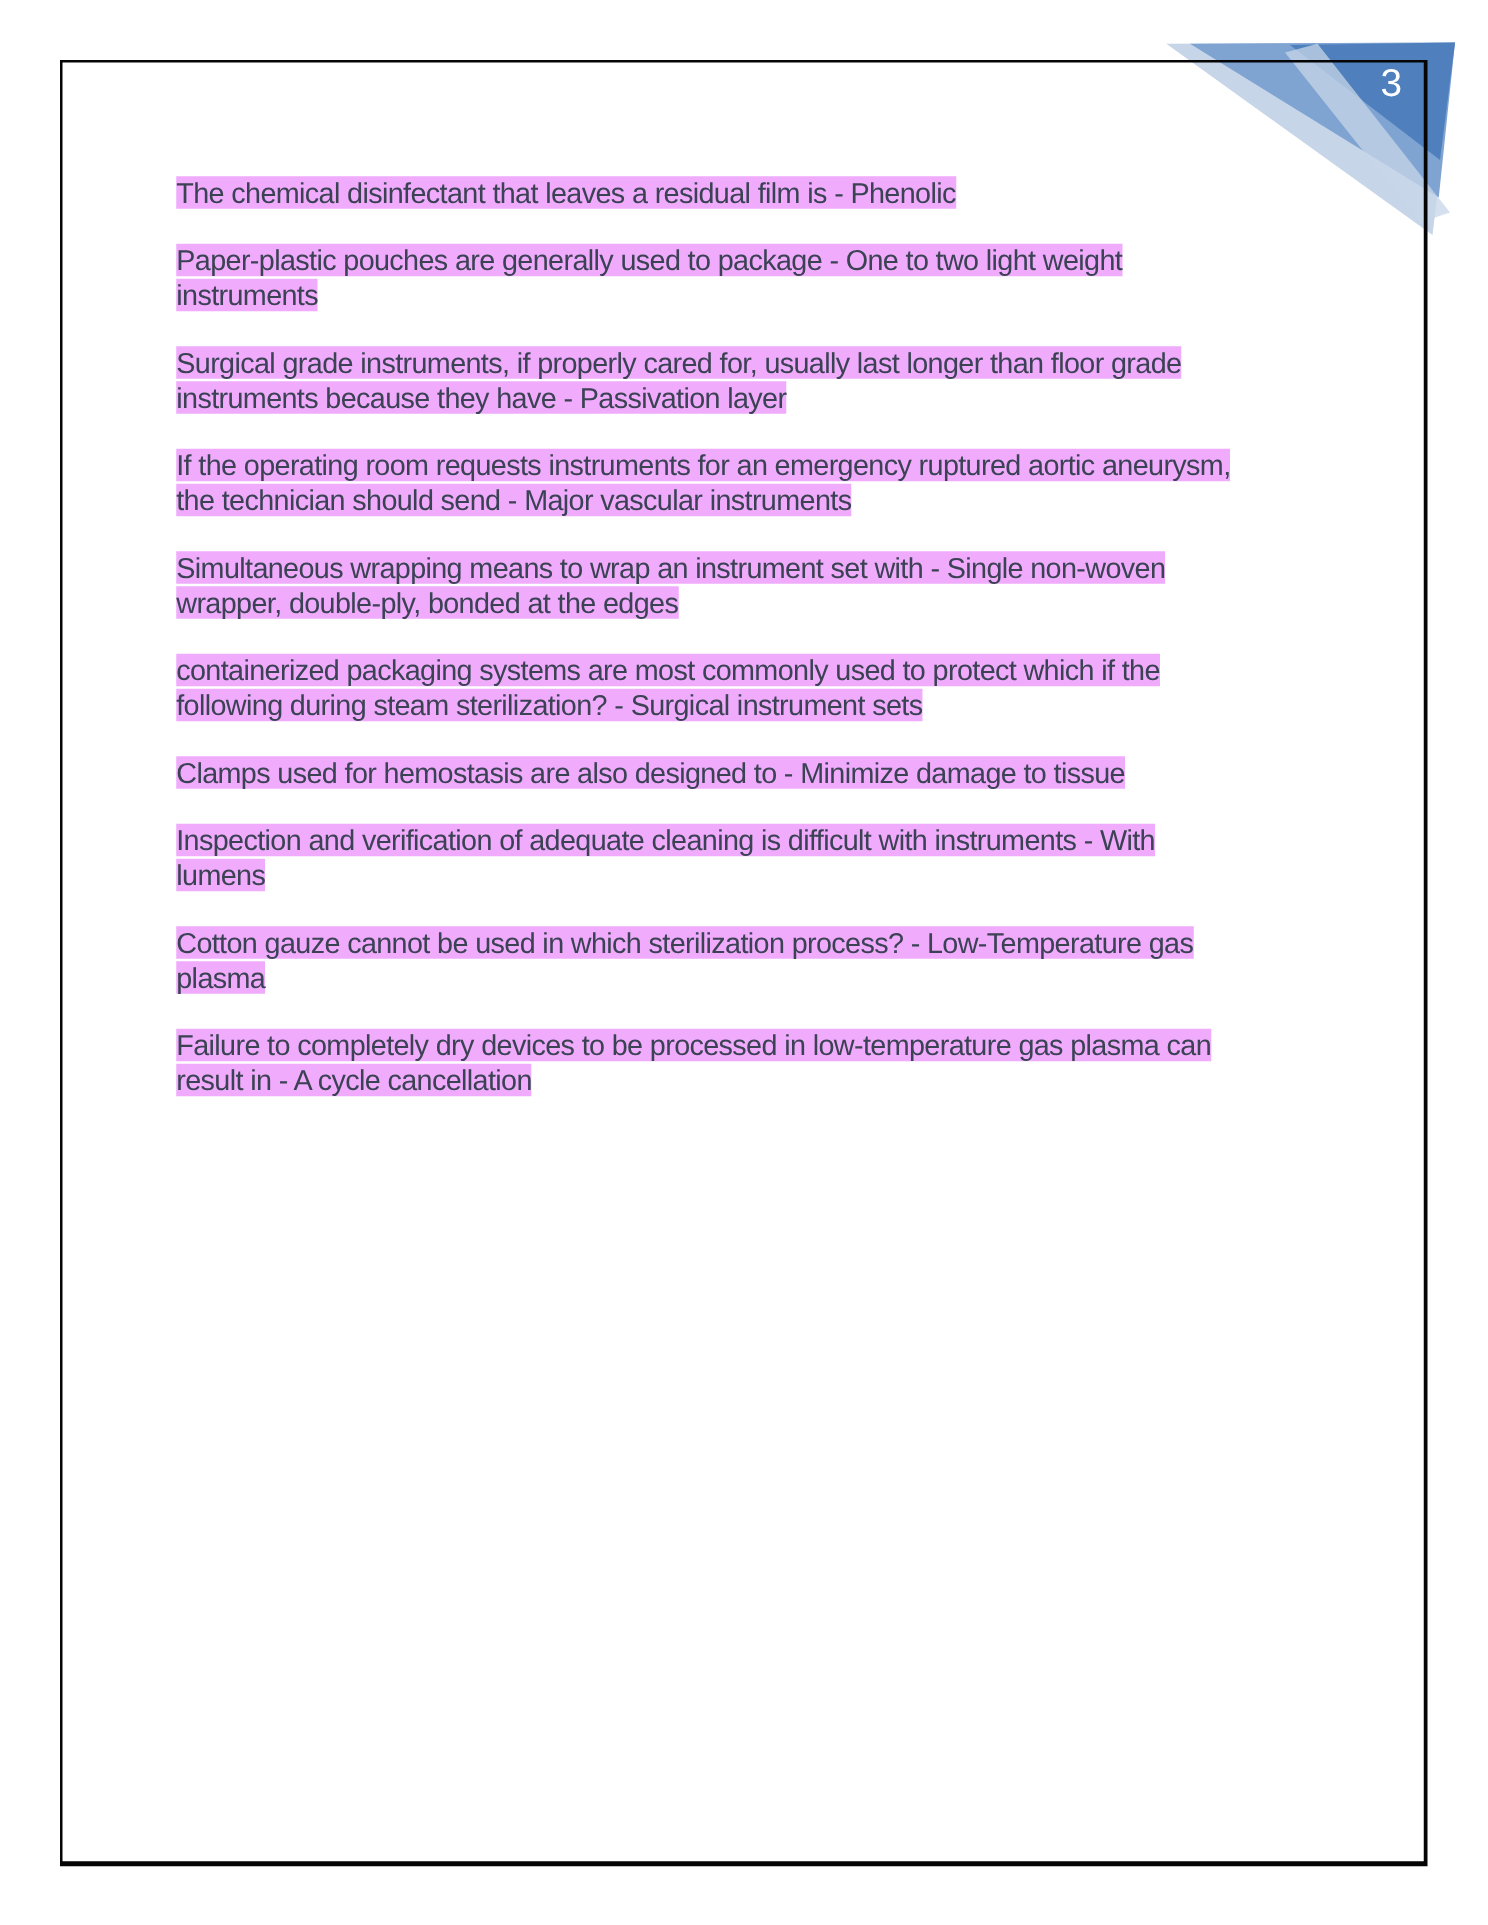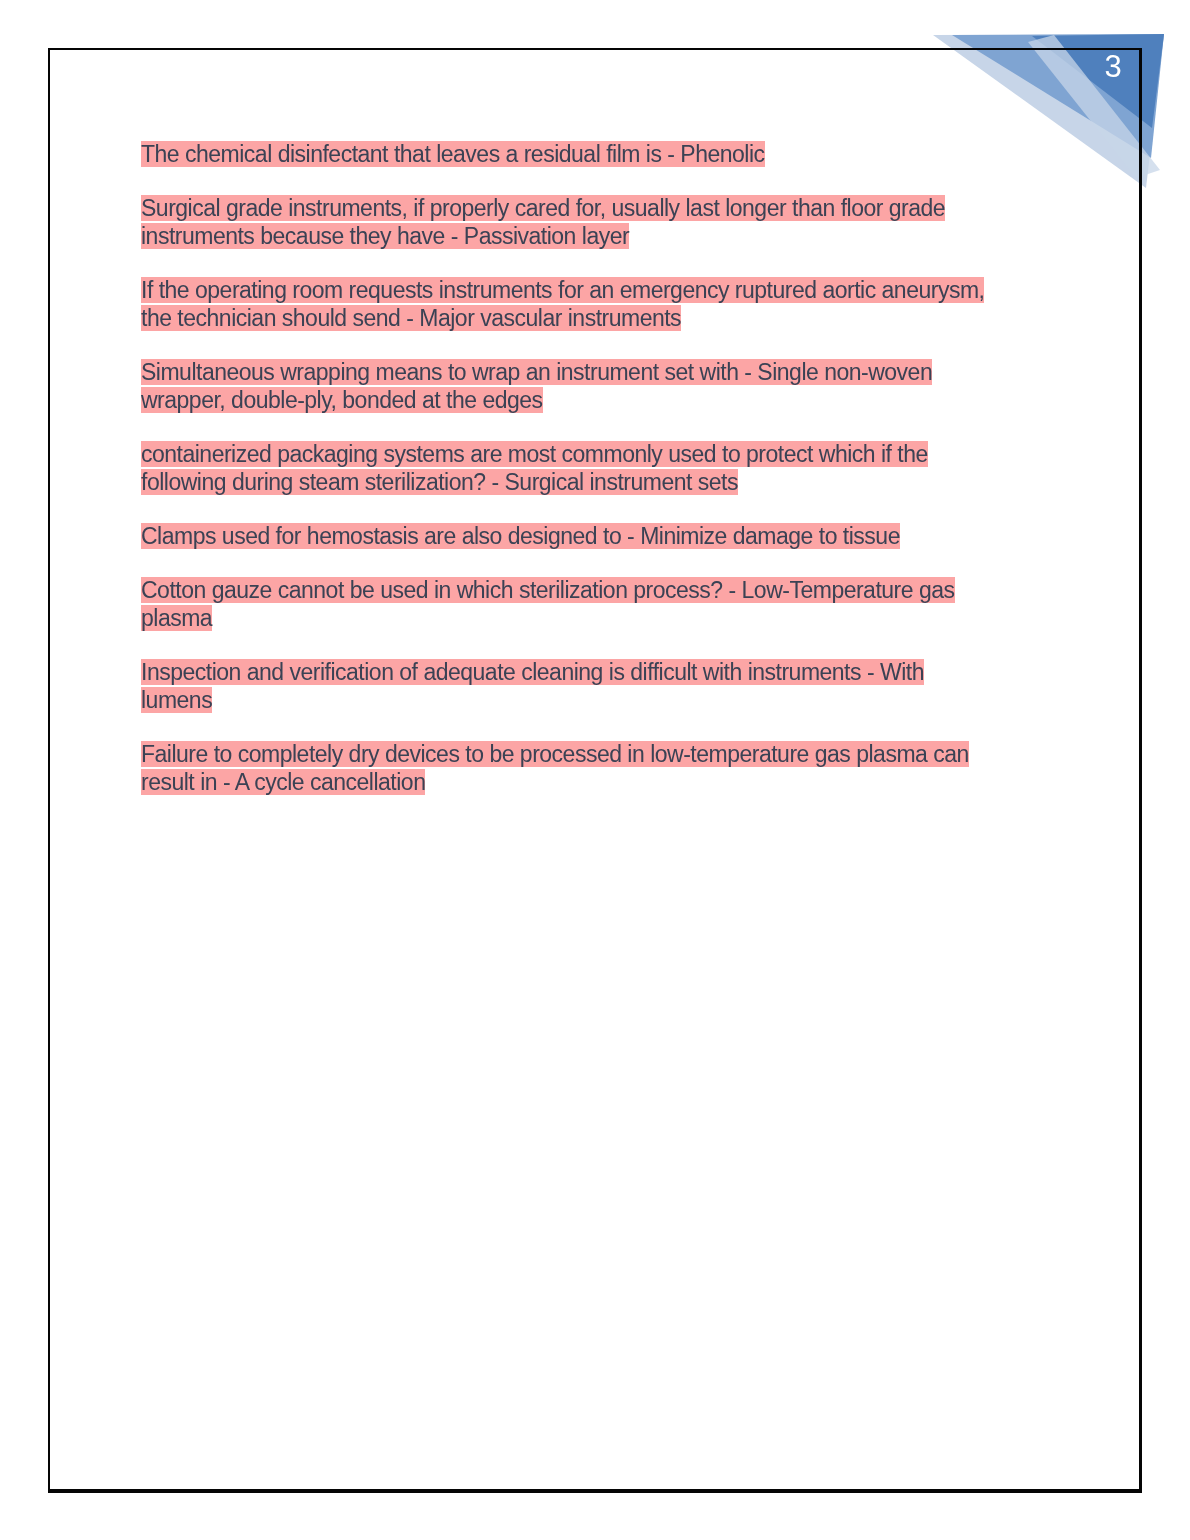--- a/index.html
+++ b/index.html
@@ -60,47 +60,49 @@
   }
   .content p {
     margin: 0 0 26px 0;
     font-size: 23px;
     line-height: 28px;
     letter-spacing: -0.5px;
     color: #3b4254;
   }
   .content p .hl {
     white-space: pre;
-    background: #fca5a5;
+    background: #f0abfc;
   }
 </style>
 </head>
 <body>
 
 <svg class="corner-decoration" viewBox="0 0 1190 1540" xmlns="http://www.w3.org/2000/svg" aria-hidden="true">
   <polygon points="933,35 1164,34 1146,188" fill="#c7d5e8"></polygon>
   <polygon points="952,35 1164,34 1151,158" fill="#7fa4d2"></polygon>
   <polygon points="1032,36 1164,34 1152,128" fill="#4f80bd"></polygon>
   <polygon points="1028,42 1054,35 1160,170 1136,178" fill="#c7d5e8" opacity="0.75"></polygon>
 </svg>
 
 <div class="page-frame"></div>
 
 <div class="page-number">3</div>
 
 <div class="content">
   <p><span class="hl">The chemical disinfectant that leaves a residual film is - Phenolic</span></p>
+  <p><span class="hl">Paper-plastic pouches are generally used to package - One to two light weight
+instruments</span></p>
   <p><span class="hl">Surgical grade instruments, if properly cared for, usually last longer than floor grade
 instruments because they have - Passivation layer</span></p>
   <p><span class="hl">If the operating room requests instruments for an emergency ruptured aortic aneurysm,
 the technician should send - Major vascular instruments</span></p>
   <p><span class="hl">Simultaneous wrapping means to wrap an instrument set with - Single non-woven
 wrapper, double-ply, bonded at the edges</span></p>
   <p><span class="hl">containerized packaging systems are most commonly used to protect which if the
 following during steam sterilization? - Surgical instrument sets</span></p>
   <p><span class="hl">Clamps used for hemostasis are also designed to - Minimize damage to tissue</span></p>
+  <p><span class="hl">Inspection and verification of adequate cleaning is difficult with instruments - With
+lumens</span></p>
   <p><span class="hl">Cotton gauze cannot be used in which sterilization process? - Low-Temperature gas
 plasma</span></p>
-  <p><span class="hl">Inspection and verification of adequate cleaning is difficult with instruments - With
-lumens</span></p>
   <p><span class="hl">Failure to completely dry devices to be processed in low-temperature gas plasma can
 result in - A cycle cancellation</span></p>
 </div>
 
 </body></html>

